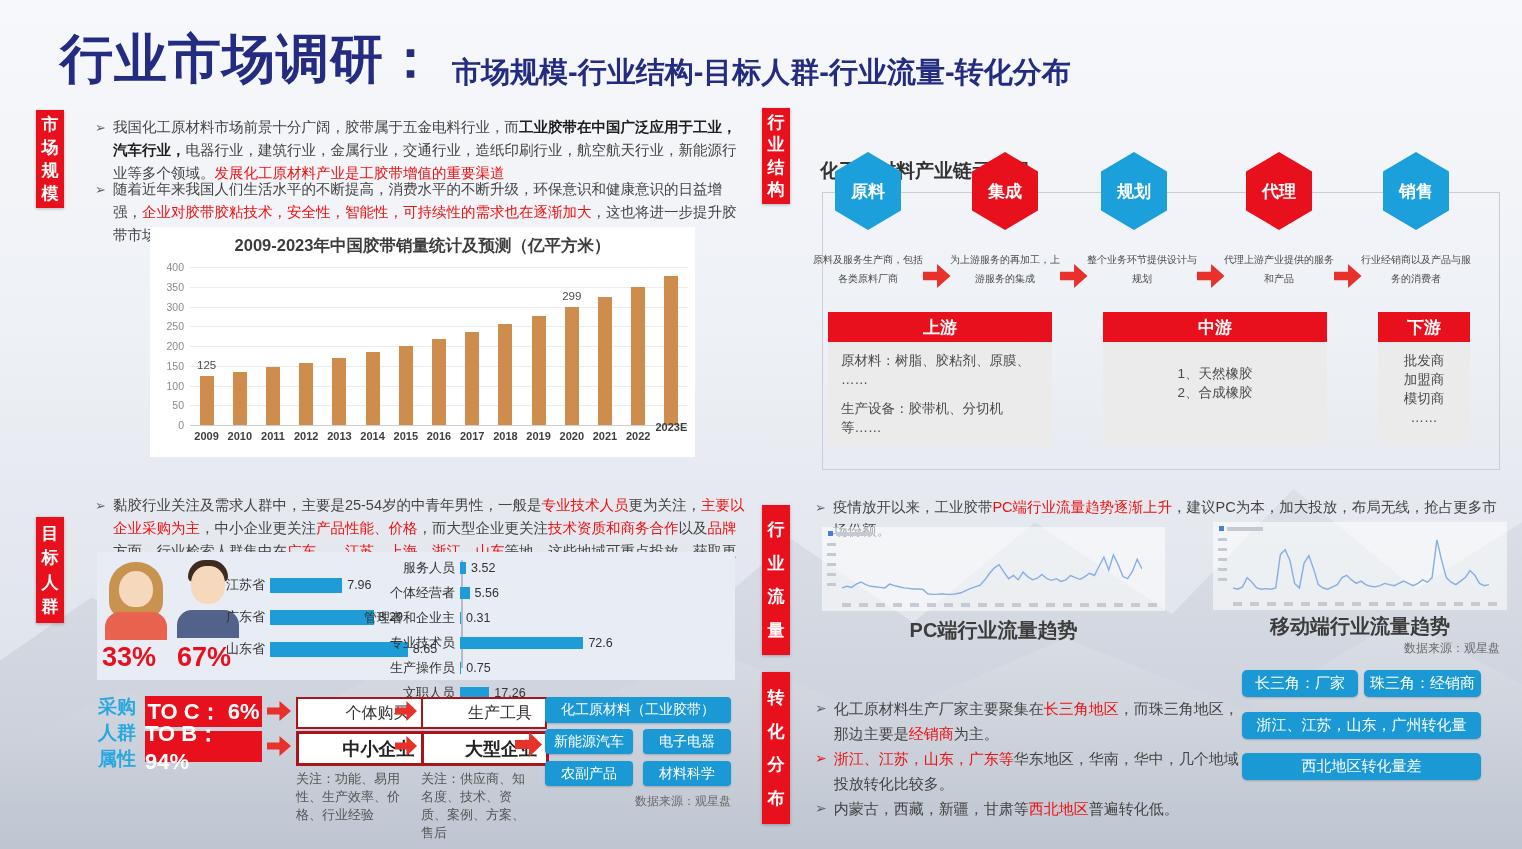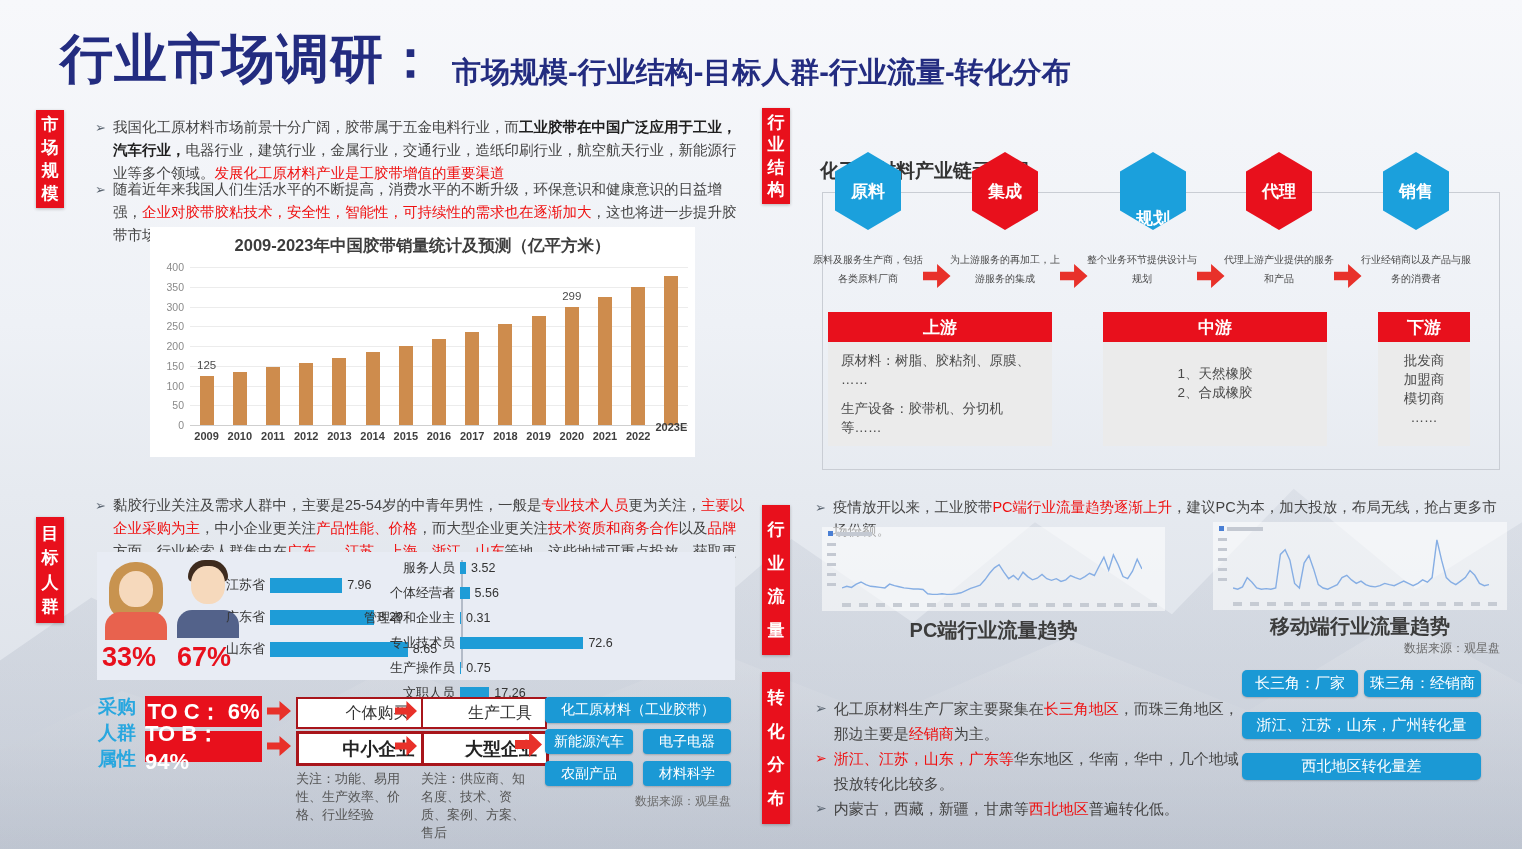--- a/index.html
+++ b/index.html
@@ -311,21 +311,21 @@
       <div class="hex" style="left: 13px; background: rgb(27, 160, 220);">
         <span class="hexlab">原料</span>
       </div>
       <div class="hexdesc" style="left: -12px;">原料及服务生产商，包括各类原料厂商</div>
       <div class="rarrow chain-arrow" style="left: 100.5px;"></div>
       <div class="hex" style="left: 150px; background: rgb(232, 16, 28);">
         <span class="hexlab">集成</span>
       </div>
       <div class="hexdesc" style="left: 125px;">为上游服务的再加工，上游服务的集成</div>
       <div class="rarrow chain-arrow" style="left: 237.5px;"></div>
-      <div class="hex" style="left: 298px; background: rgb(27, 160, 220); align-items: flex-end;">
+      <div class="hex" style="left: 279px; background: rgb(27, 160, 220);">
         <span class="hexlab">规划</span>
       </div>
       <div class="hexdesc" style="left: 262px;">整个业务环节提供设计与规划</div>
       <div class="rarrow chain-arrow" style="left: 374.5px;"></div>
       <div class="hex" style="left: 424px; background: rgb(232, 16, 28);">
         <span class="hexlab">代理</span>
       </div>
       <div class="hexdesc" style="left: 399px;">代理上游产业提供的服务和产品</div>
       <div class="rarrow chain-arrow" style="left: 511.5px;"></div>
       <div class="hex" style="left: 561px; background: rgb(27, 160, 220);">

